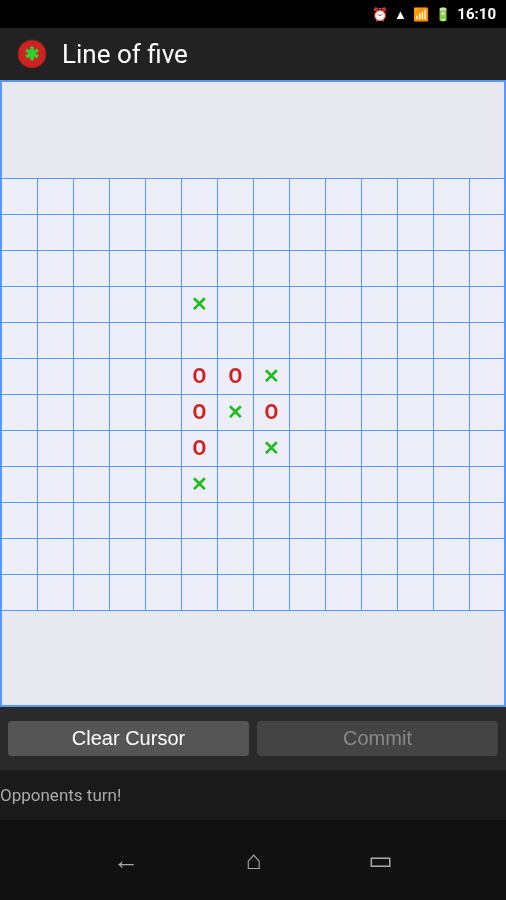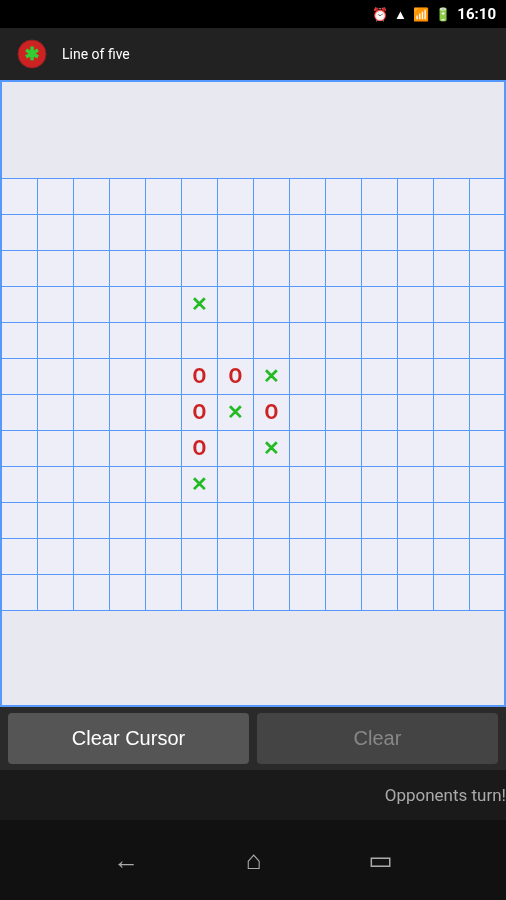--- a/index.html
+++ b/index.html
@@ -42,21 +42,21 @@
       align-items: center;
       padding: 0 14px;
       gap: 12px;
     }
     #app-logo {
       width: 36px;
       height: 36px;
     }
     #app-title {
       color: #fff;
-      font-size: 14px;
+      font-size: 26px;
       font-weight: 400;
     }
 
     
     #game-board-container {
       background: #e8e8f0;
       flex: 1;
       display: flex;
       align-items: center;
       justify-content: center;
@@ -98,21 +98,21 @@
       background: #2a2a2a;
       height: 63px;
       display: flex;
       align-items: center;
       padding: 8px;
       gap: 8px;
     }
 
     .game-btn {
       flex: 1;
-      height: 51px;
+      height: 35px;
       border-radius: 4px;
       border: none;
       font-size: 20px;
       font-weight: 400;
       cursor: pointer;
     }
 
     #clear-cursor-btn {
       background: #555;
       color: #fff;
@@ -122,21 +122,21 @@
       background: #444;
       color: #888;
     }
 
     
     #status-text-row {
       background: #1a1a1a;
       height: 50px;
       display: flex;
       align-items: center;
-      justify-content: flex-end;
+      justify-content: flex-start;
     }
     #status-text {
       color: #aaaaaa;
       font-size: 17px;
     }
 
     
     #bottom-area {
       background: #111;
       height: 80px;
@@ -358,21 +358,21 @@
       <div class="cell" style="width: 36px; height: 36px;"></div>
       <div class="cell" style="width: 36px; height: 36px;"></div>
       <div class="cell" style="width: 36px; height: 36px;"></div>
       <div class="cell" style="width: 36px; height: 36px;"></div>
       <div class="cell" style="width: 36px; height: 36px;"></div>
     </div>
 </div>
 
 <div id="buttons-row">
   <button id="clear-cursor-btn" class="game-btn">Clear Cursor</button>
-  <button id="commit-btn" class="game-btn">Clear</button>
+  <button id="commit-btn" class="game-btn">Commit</button>
 </div>
 
 <div id="status-text-row">
   <span id="status-text">Opponents turn!</span>
 </div>
 
 <div id="bottom-area">
   <span class="nav-icon">←</span>
   <span class="nav-icon">⌂</span>
   <span class="nav-icon">▭</span>

